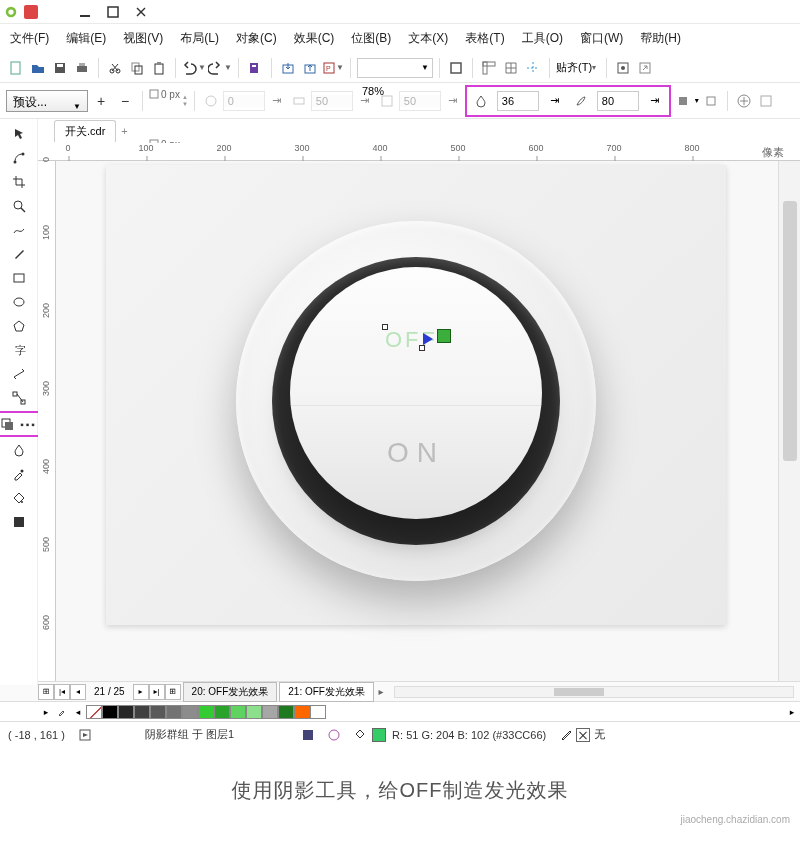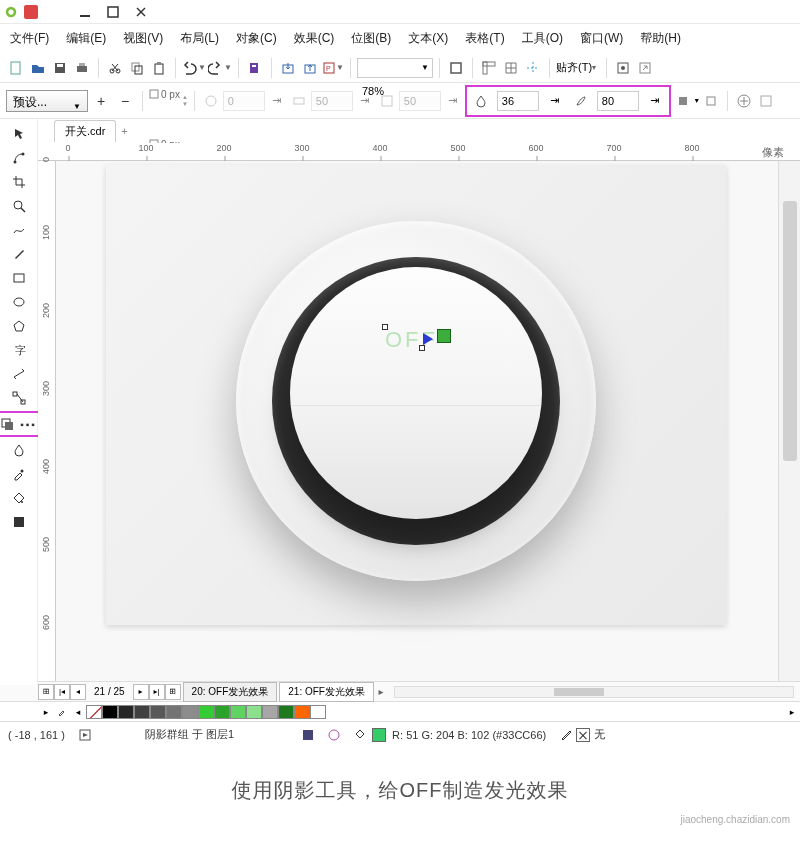--- a/index.html
+++ b/index.html
@@ -510,20 +510,21 @@
         <span class="rt" style="top: 318px;">400</span>
         <span class="rt" style="top: 396px;">500</span>
         <span class="rt" style="top: 474px;">600</span>
       </div>
 
     <div class="canvas-wrap">
       <div class="canvas">
         <div class="knob-outer">
           <div class="knob-ring">
             <div class="knob-face">
+              <div class="on-text">ON</div>
               <div class="off-sel">
                 <span class="gl">OFF</span>
                 <span class="handle h-tl"></span>
                 <span class="handle h-br"></span>
                 <span class="arrow"></span>
                 <span class="endbox"></span>
               </div>
             </div>
           </div>
         </div>

